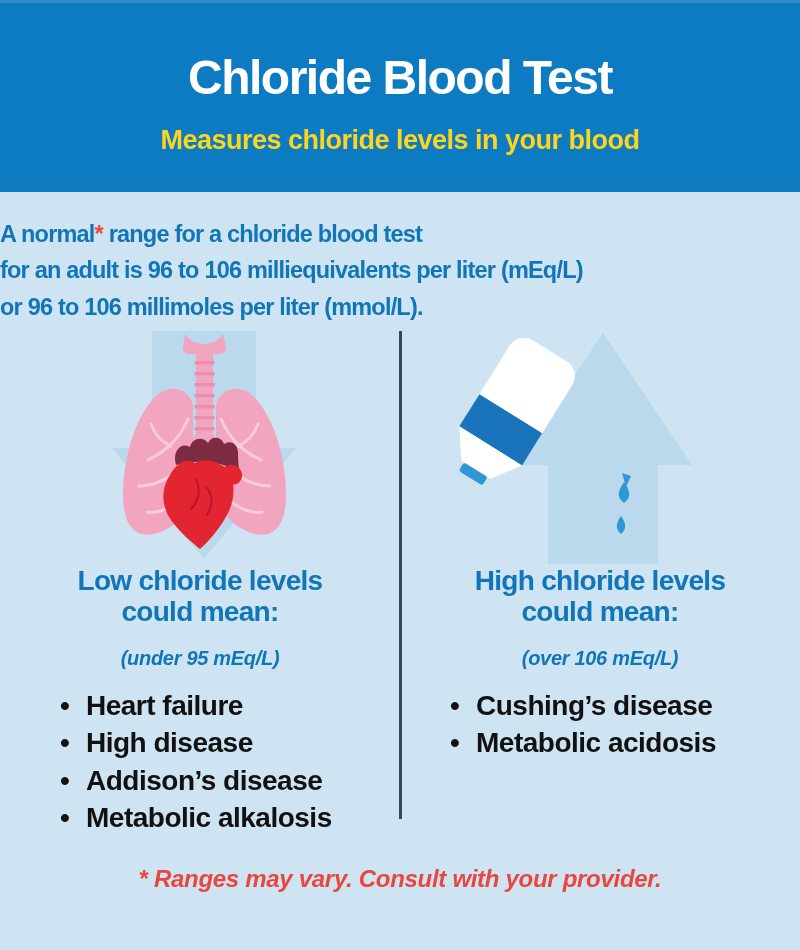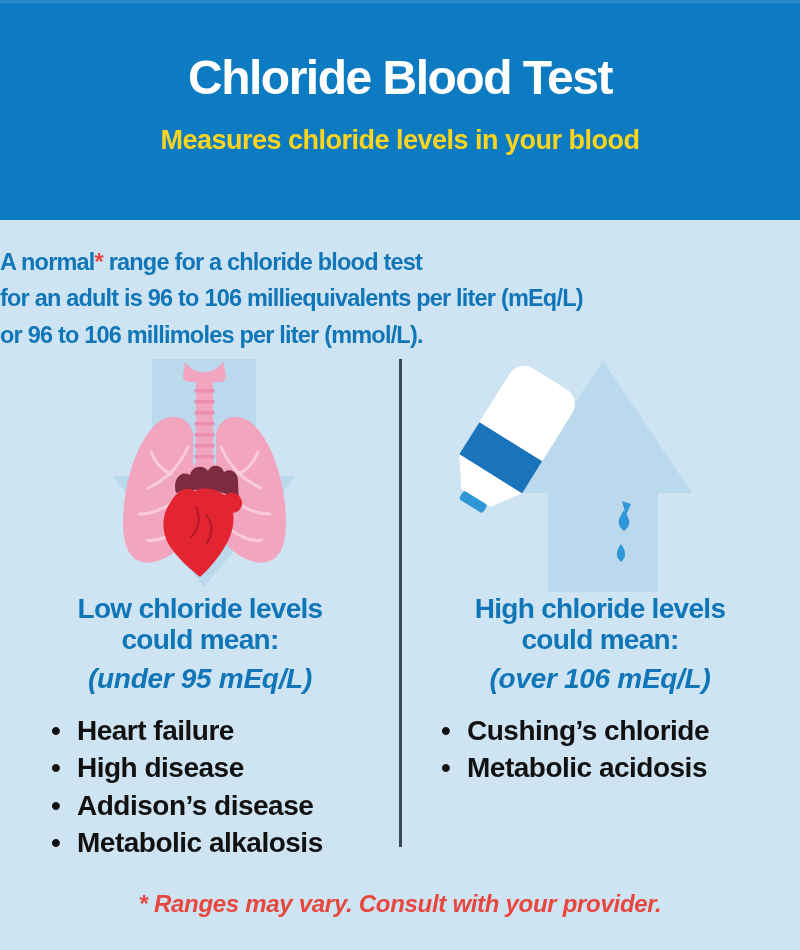--- a/index.html
+++ b/index.html
@@ -10,21 +10,21 @@
     --bottle-band-blue:#1a74bb; --drop-blue:#2f96d7;
   }
   html,body{margin:0;padding:0;background:#fff;}
   .poster{
     width:800px;height:950px;position:relative;overflow:hidden;
     background:var(--body-bg,#cfe4f2);
     font-family:"Liberation Sans",sans-serif;
   }
   .hdr{
     background:var(--header-bg,#0d7bc1);
-    height:220px;box-sizing:border-box;text-align:center;
+    height:192px;box-sizing:border-box;text-align:center;
     padding-top:50px;border-top:3px solid #2a8aca;
   }
   .title{
     margin:0;color:#ffffff;font-size:48px;font-weight:bold;
     letter-spacing:-1.5px;line-height:1.05;
   }
   .subtitle{
     margin:22px 12px 0;color:var(--accent-yellow,#fdd41e);
     font-size:27px;font-weight:bold;letter-spacing:-0.5px;
   }
@@ -39,24 +39,24 @@
     background:var(--divider,#35495a);
   }
   .col{width:50%;box-sizing:border-box;}
   .illus{display:block;margin:0 auto;}
   .col-heading{
     margin:2px 16px 0;text-align:center;color:var(--blue-text,#1076b8);
     font-weight:bold;font-size:28px;line-height:1.08;letter-spacing:-0.7px;
     white-space:pre-line;
   }
   .col-range{
-    margin:8px 0 0;text-align:center;color:var(--blue-text,#1076b8);
-    font-weight:bold;font-style:italic;font-size:28px;letter-spacing:-0.3px;
+    margin:20px 0 0;text-align:center;color:var(--blue-text,#1076b8);
+    font-weight:bold;font-style:italic;font-size:20px;letter-spacing:-0.3px;
   }
-  .cause-list{list-style:none;margin:17px 8px 0;padding:0;}
+  .cause-list{list-style:none;margin:17px 17px 0;padding:0;}
   .col-left .cause-list{padding-left:43px;}
   .col-right .cause-list{padding-left:33px;}
   .cause-list li{
     color:var(--black-text,#111);font-weight:bold;font-size:28px;
     line-height:1.34;letter-spacing:-0.5px;
   }
   .cause-list li::before{content:"\2022";display:inline-block;width:26px;}
   .ftr{
     margin-top:28px;text-align:center;color:var(--red-accent,#e8473f);
     font-weight:bold;font-style:italic;font-size:24px;letter-spacing:-0.3px;
@@ -156,21 +156,21 @@
         <g>
           <polygon class="shape-drop" points="222,146 231,149 226,160"></polygon>
           <path class="shape-drop" d="M224,155 C230,164 232,170 224,176 C216,170 218,164 224,155 Z"></path>
           <path class="shape-drop" d="M221,189 C226,196 227,202 221,207 C215,202 216,196 221,189 Z"></path>
         </g>
       </svg>
       <h2 class="col-heading">High chloride levels
 could mean:</h2>
       <p class="col-range">(over 106 mEq/L)</p>
       <ul class="cause-list">
-        <li>Cushing’s chloride</li>
+        <li>Cushing’s disease</li>
         <li>Metabolic acidosis</li>
       </ul>
     </div>
   </main>
 
   <footer class="ftr">* Ranges may vary. Consult with your provider.</footer>
 
 </div>
 
 </body></html>

